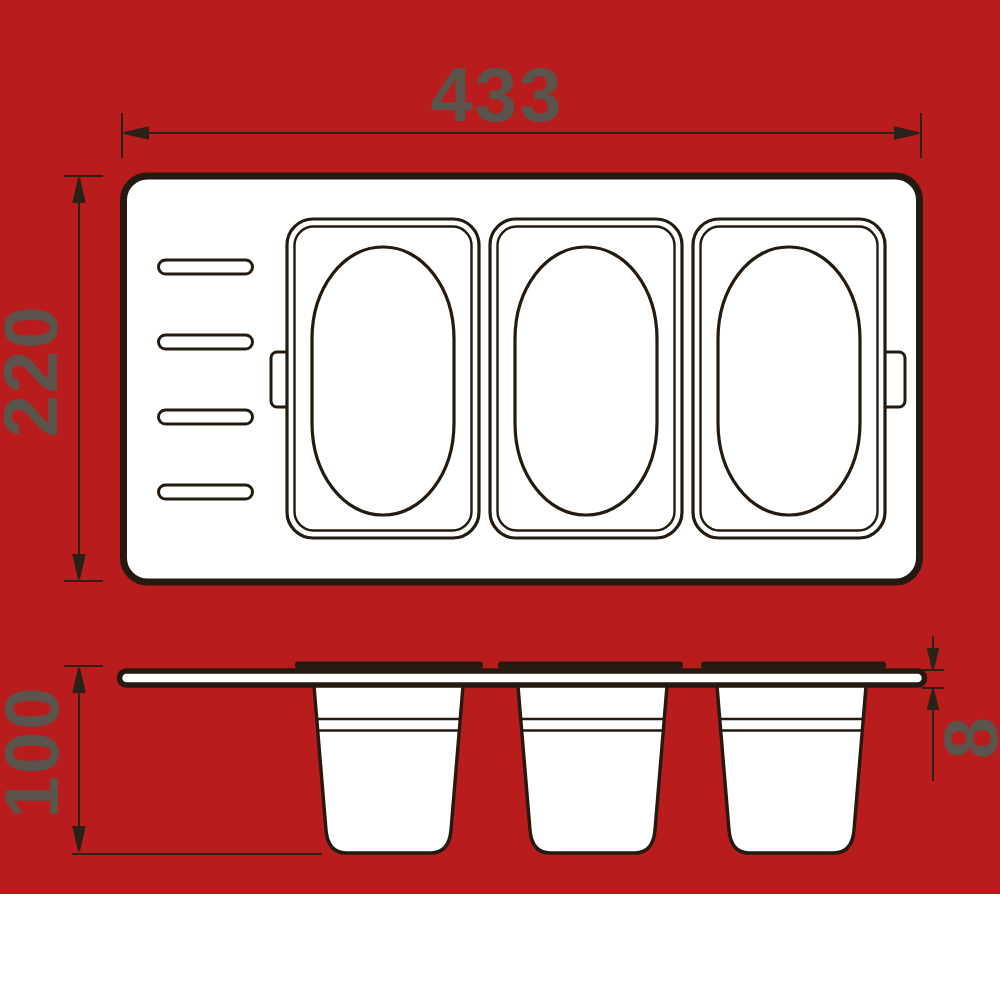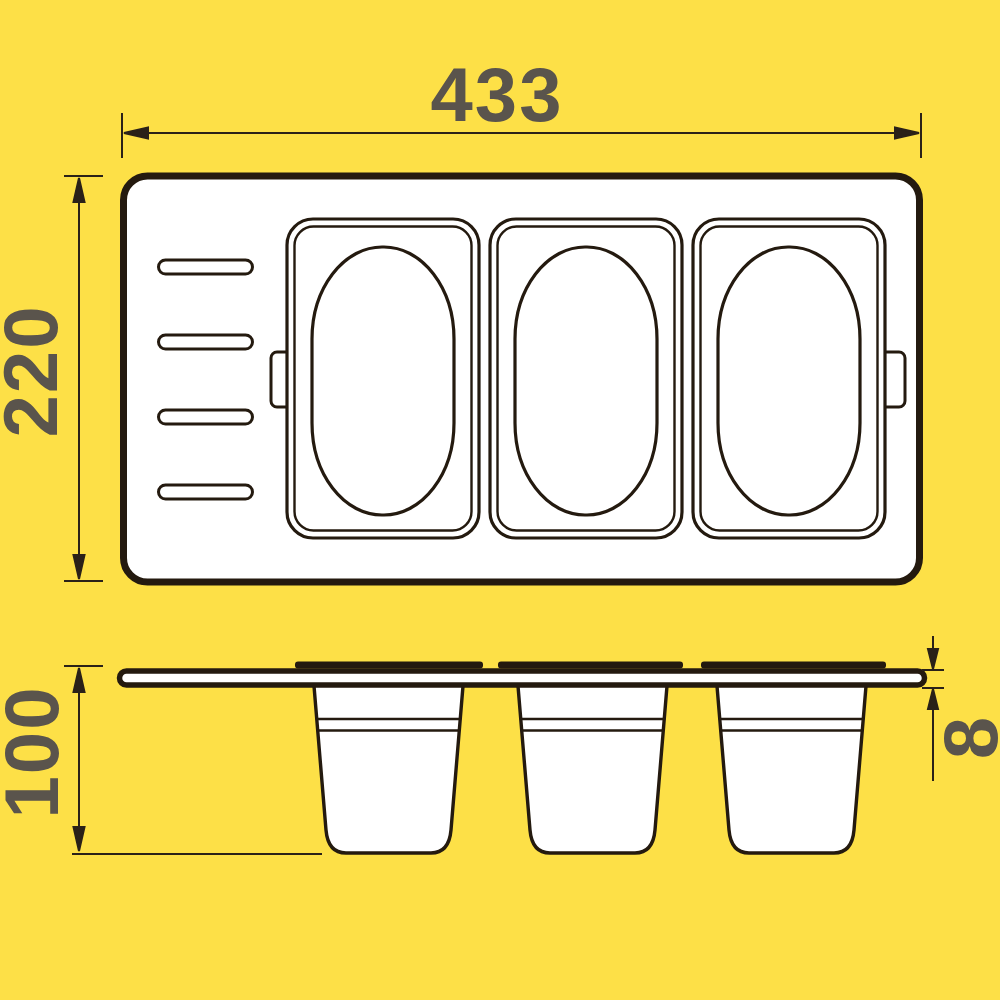--- a/index.html
+++ b/index.html
@@ -3,22 +3,22 @@
 <meta charset="utf-8">
 <style>
   html, body {
     margin: 0;
     padding: 0;
     background: #ffffff;
   }
   .stage {
     position: relative;
     width: 1000px;
-    height: 1000px;
-    background: #fde047;
+    height: 894px;
+    background: #b91c1c;
     overflow: hidden;
   }
   svg.drawing {
     display: block;
     width: 1000px;
     height: 1000px;
   }
   .dim-label {
     font-family: "Liberation Sans", "DejaVu Sans", sans-serif;
     font-weight: bold;

